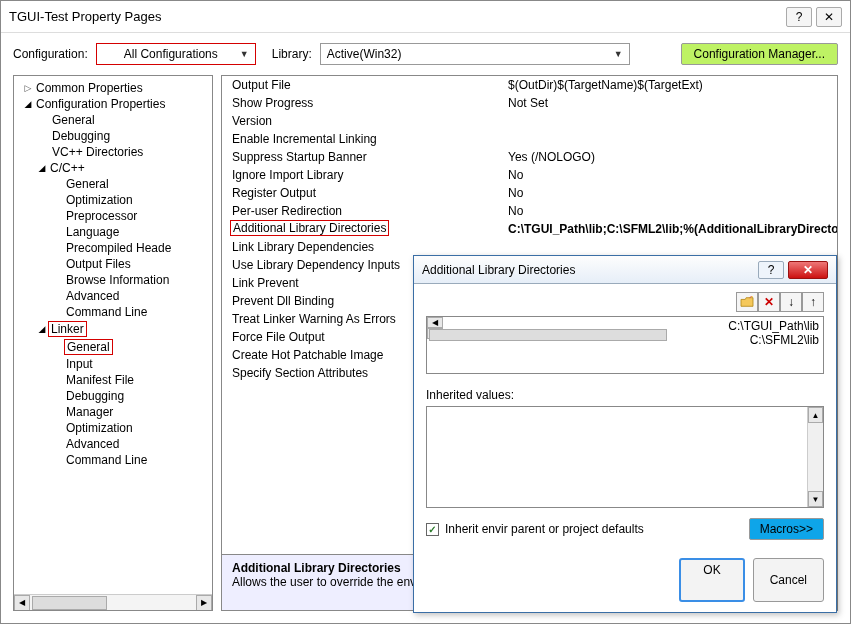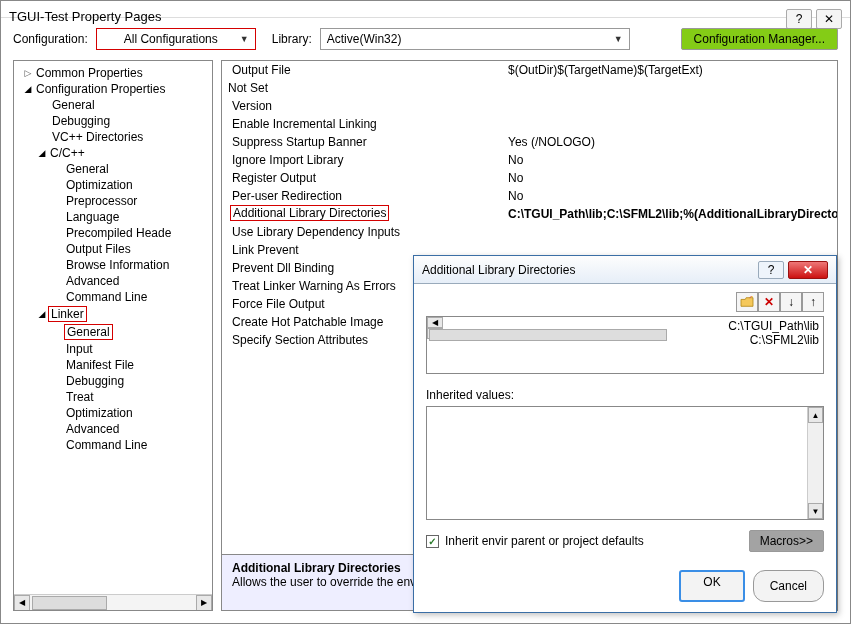--- a/index.html
+++ b/index.html
@@ -2,42 +2,42 @@
 <html><head>
 <meta charset="utf-8">
 <style>
 * { box-sizing: border-box; font-family: "Segoe UI", Tahoma, sans-serif; font-size: 12px; }
 body { margin: 0; background: #fff; }
 .window {
   width: 851px; height: 624px; border: 1px solid #888; background: #fff;
   position: relative; display: flex; flex-direction: column;
 }
 .titlebar {
-  height: 16px; display: flex; padding: 8px 8px;
+  height: 32px; display: flex; align-items: center; padding: 0 8px;
   border-bottom: 1px solid #ddd;
 }
 .titlebar .title { flex: 1; font-size: 13px; }
 .title-btn {
   width: 26px; height: 20px; border: 1px solid #aaa; border-radius: 2px;
   display: flex; align-items: center; justify-content: center; margin-left: 4px;
   background: #f5f5f5; cursor: pointer;
 }
 .config-row {
   display: flex; align-items: center; padding: 10px 12px; gap: 8px;
 }
 .cfg-label {}
 .dropdown {
   border: 1px solid #999; height: 22px; display: flex; align-items: center;
   padding: 0 6px; background: #fff; position: relative; cursor: pointer;
 }
 .dropdown .dd-text { flex: 1; }
 .dropdown .dd-arrow { font-size: 9px; color: #333; margin-left: 10px; }
 .highlight-red { outline: 1px solid #d40000; outline-offset: -1px; padding-left: 27px; }
 .btn {
-  border: 1px solid #999; background: #84cc16; padding: 3px 12px; border-radius: 2px;
+  border: 1px solid #999; background: #bef264; padding: 3px 12px; border-radius: 2px;
   cursor: pointer;
 }
 .main-content {
   flex: 1; display: flex; padding: 0 12px 12px 12px; gap: 8px; min-height: 0;
 }
 .tree-panel {
   width: 200px; border: 1px solid #888; overflow-x: auto; overflow-y: hidden;
   padding: 4px 2px; position: relative;
 }
 .tree-item {
@@ -112,24 +112,24 @@
 }
 .inh-box .vscroll .up,.inh-box .vscroll .down{
   height:16px; border:1px solid #aaa; background:#e8e8e8; font-size:8px;
   display:flex; align-items:center; justify-content:center;
 }
 .inh-box .vscroll .down{position:absolute;bottom:0;left:0;right:0;}
 .bottom-row { display:flex; align-items:center; margin-top: 10px; }
 .cb { width: 13px; height: 13px; border: 1px solid #666; margin-right: 6px;
   display:flex; align-items:center; justify-content:center; color:#2a7a2a; font-size:10px; font-weight:bold;}
 .bottom-row .spacer { flex: 1; }
-.macro-btn { border: 1px solid #999; background:#a3a3a3; padding: 3px 10px; border-radius:2px; cursor:pointer;}
+.macro-btn { border: 1px solid #999; background:#0ea5e9; padding: 3px 10px; border-radius:2px; cursor:pointer;}
 .ok-cancel { display:flex; justify-content:flex-end; gap:8px; padding: 10px 12px; }
 .ok-btn { border: 2px solid #3a8ee6; background:#f3f3f3; padding: 3px 22px; border-radius:3px; cursor:pointer;}
-.cancel-btn { border: 1px solid #999; background:#f3f3f3; padding: 8px 16px; border-radius:12px; cursor:pointer;}
+.cancel-btn { border: 1px solid #999; background:#f3f3f3; padding: 14px 16px; border-radius:3px; cursor:pointer;}
 .list-wrap{position:relative; height:58px;}
 .list-content{position:absolute; top:0; left:0; right:0; bottom:16px; padding:2px 4px;text-align:right;}
 .hscroll .l,.hscroll .r{width:16px; border:1px solid #aaa; background:#e8e8e8;
   display:flex; align-items:center; justify-content:center; font-size:8px;}
 .hscroll .track{flex:1; position:relative; background:#f4f4f4;}
 .hscroll .thumb{position:absolute; left:2px; width:60%; top:1px; height:12px; background:#ddd; border:1px solid #aaa;}
 </style>
 </head>
 <body>
 
@@ -216,21 +216,21 @@
       <div class="tree-item" style="padding-left:48px">
           <span class="tree-label">Input</span>
         </div>
       <div class="tree-item" style="padding-left:48px">
           <span class="tree-label">Manifest File</span>
         </div>
       <div class="tree-item" style="padding-left:48px">
           <span class="tree-label">Debugging</span>
         </div>
       <div class="tree-item" style="padding-left:48px">
-          <span class="tree-label">Treat</span>
+          <span class="tree-label">Manager</span>
         </div>
       <div class="tree-item" style="padding-left:48px">
           <span class="tree-label">Optimization</span>
         </div>
       <div class="tree-item" style="padding-left:48px">
           <span class="tree-label">Advanced</span>
         </div>
       <div class="tree-item" style="padding-left:48px">
           <span class="tree-label">Command Line</span>
         </div>
@@ -243,20 +243,21 @@
       </div>
     </div>
 
     <div class="prop-panel">
       <div class="prop-grid" id="prop-grid">
           <div class="prop-row">
             <div class="pname">Output File</div>
             <div class="pval">$(OutDir)$(TargetName)$(TargetExt)</div>
           </div>
           <div class="prop-row">
+            <div class="pname">Show Progress</div>
             <div class="pval">Not Set</div>
           </div>
           <div class="prop-row">
             <div class="pname">Version</div>
             <div class="pval"></div>
           </div>
           <div class="prop-row">
             <div class="pname">Enable Incremental Linking</div>
             <div class="pval"></div>
           </div>
@@ -272,20 +273,24 @@
             <div class="pname">Register Output</div>
             <div class="pval">No</div>
           </div>
           <div class="prop-row">
             <div class="pname">Per-user Redirection</div>
             <div class="pval">No</div>
           </div>
           <div class="prop-row sel">
             <div style="width: 280px;"><div class="pname">Additional Library Directories</div></div>
             <div class="pval">C:\TGUI_Path\lib;C:\SFML2\lib;%(AdditionalLibraryDirecto</div>
+          </div>
+          <div class="prop-row">
+            <div class="pname">Link Library Dependencies</div>
+            <div class="pval"></div>
           </div>
           <div class="prop-row">
             <div class="pname">Use Library Dependency Inputs</div>
             <div class="pval"></div>
           </div>
           <div class="prop-row">
             <div class="pname">Link Prevent</div>
             <div class="pval"></div>
           </div>
           <div class="prop-row">

